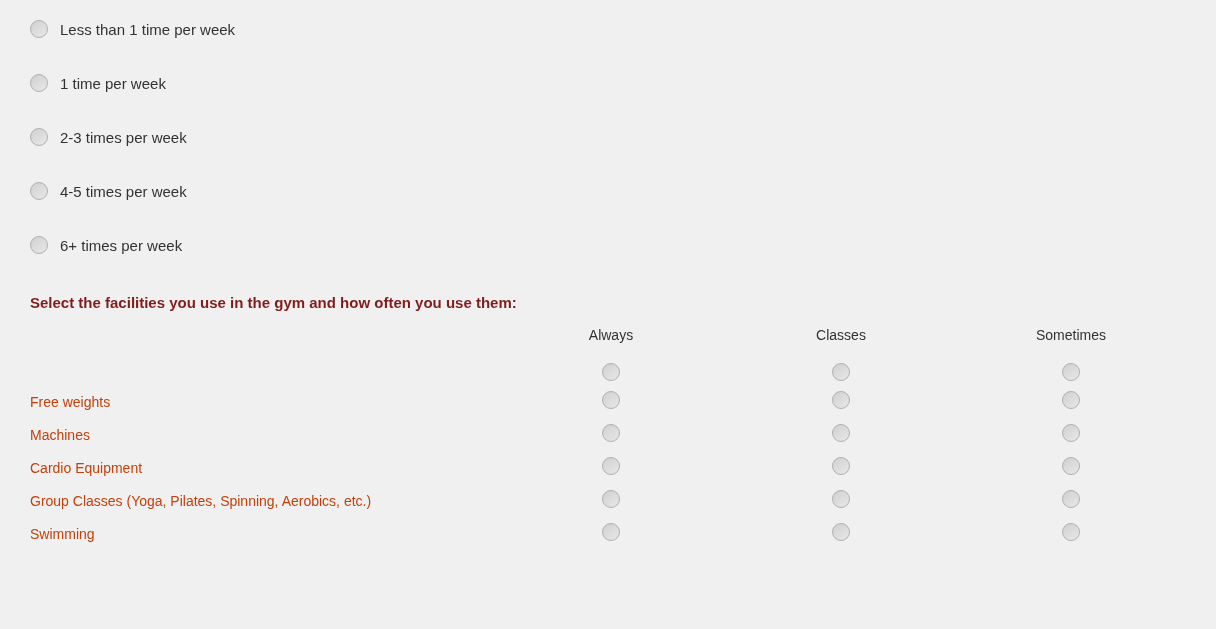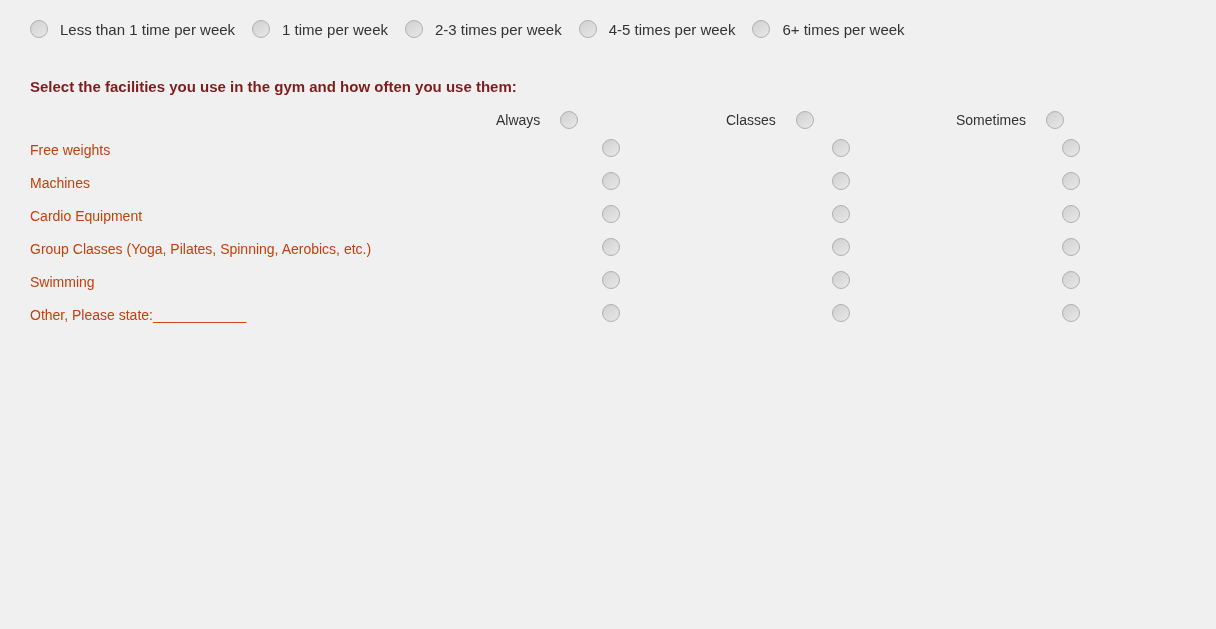--- a/index.html
+++ b/index.html
@@ -11,21 +11,22 @@
     body {
       background-color: #f0f0f0;
       font-family: Arial, sans-serif;
       font-size: 14px;
       color: #222;
       padding: 20px 30px;
     }
 
     .radio-group {
       display: flex;
-      gap: 17px;
+      flex-direction: column;
+      gap: 36px;
       margin-bottom: 40px;
     }
 
     .radio-item {
       display: flex;
       align-items: center;
       gap: 12px;
       cursor: pointer;
     }
 
@@ -88,21 +89,21 @@
 
     .col-always,
     .col-usually,
     .col-sometimes {
       width: 230px;
       text-align: center;
     }
 
     .header-radio {
       display: flex;
-      flex-direction: row;
+      flex-direction: column;
       align-items: center;
       gap: 20px;
     }
   </style>
 </head>
 <body>
 
 <div class="radio-group">
 
 <div class="radio-item">
@@ -178,20 +179,14 @@
         <td class="radio-cell col-always"><span class="radio-circle"></span></td>
         <td class="radio-cell col-usually"><span class="radio-circle"></span></td>
         <td class="radio-cell col-sometimes"><span class="radio-circle"></span></td>
       </tr>
       <tr>
         <td class="facility-name">Swimming</td>
         <td class="radio-cell col-always"><span class="radio-circle"></span></td>
         <td class="radio-cell col-usually"><span class="radio-circle"></span></td>
         <td class="radio-cell col-sometimes"><span class="radio-circle"></span></td>
       </tr>
-      <tr>
-        <td class="facility-name">Other, Please state:____________</td>
-        <td class="radio-cell col-always"><span class="radio-circle"></span></td>
-        <td class="radio-cell col-usually"><span class="radio-circle"></span></td>
-        <td class="radio-cell col-sometimes"><span class="radio-circle"></span></td>
-      </tr>
     </tbody>
 </table>
 
 </body></html>

